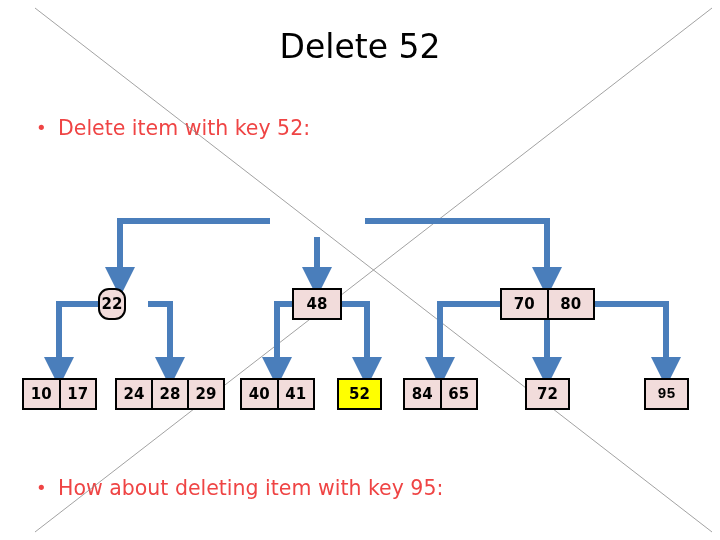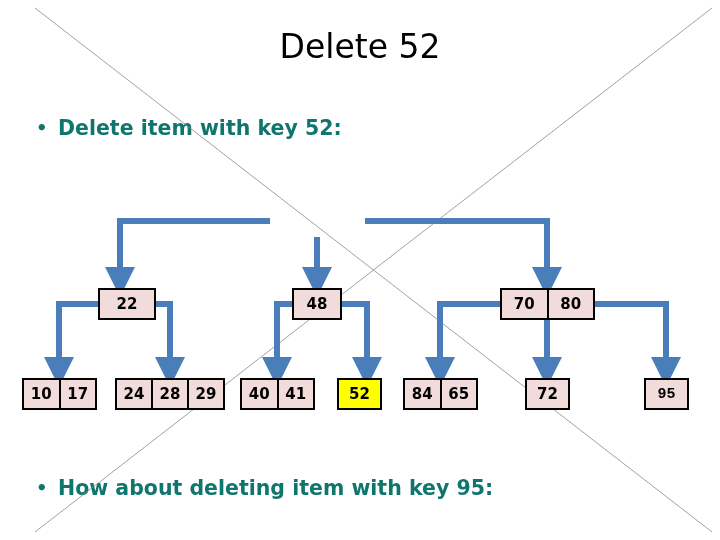--- a/index.html
+++ b/index.html
@@ -32,23 +32,23 @@
     font-size: 33px;
     font-weight: normal;
     color: #000000;
     letter-spacing: 0px;
     line-height: 1.15;
   }
 
   
   .bullet {
     position: absolute;
-    color: #0f766e;
+    color: #ef4444;
     font-size: 20.5px;
-    font-weight: bold;
+    font-weight: normal;
     white-space: nowrap;
   }
   .bullet .dot {
     display: inline-block;
     width: 22px;
     font-size: 18px;
     vertical-align: 1px;
   }
   #bullet-1 { left: 36px; top: 116px; }
   #bullet-2 { left: 36px; top: 476px; }
@@ -152,21 +152,21 @@
 
         <path d="M500,304 L440,304 L440,372" marker-end="url(#arrowhead)"></path>
 
         <path d="M547,320 L547,372" marker-end="url(#arrowhead)"></path>
 
         <path d="M595,304 L666,304 L666,372" marker-end="url(#arrowhead)"></path>
       </g>
     </svg>
 
 
-    <div class="node" style="left:98px; top:288px; width:58px;">
+    <div class="node" style="left:98px; top:288px; width:28px;border-radius:11px;">
       <div class="cell">22</div>
     </div>
 
     <div class="node" style="left:292px; top:288px; width:50px;">
       <div class="cell">48</div>
     </div>
 
     <div class="node" style="left:500px; top:288px; width:95px;">
       <div class="cell">70</div>
       <div class="cell">80</div>

